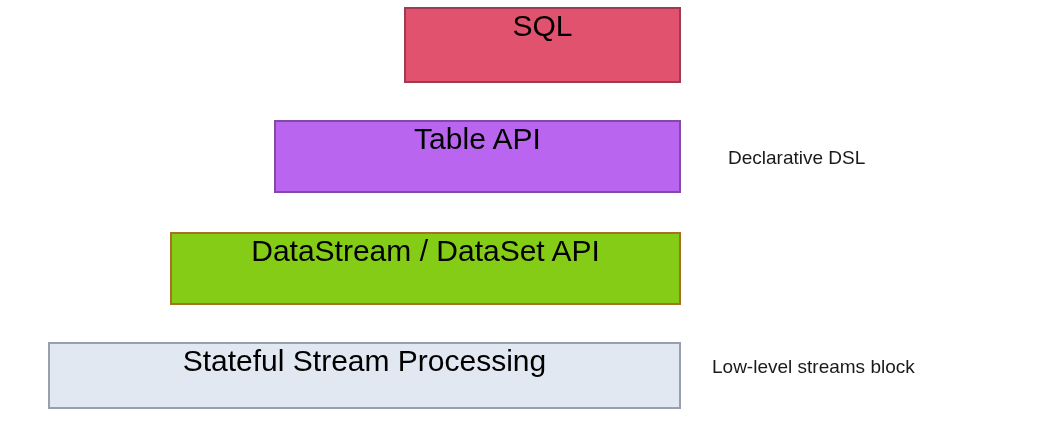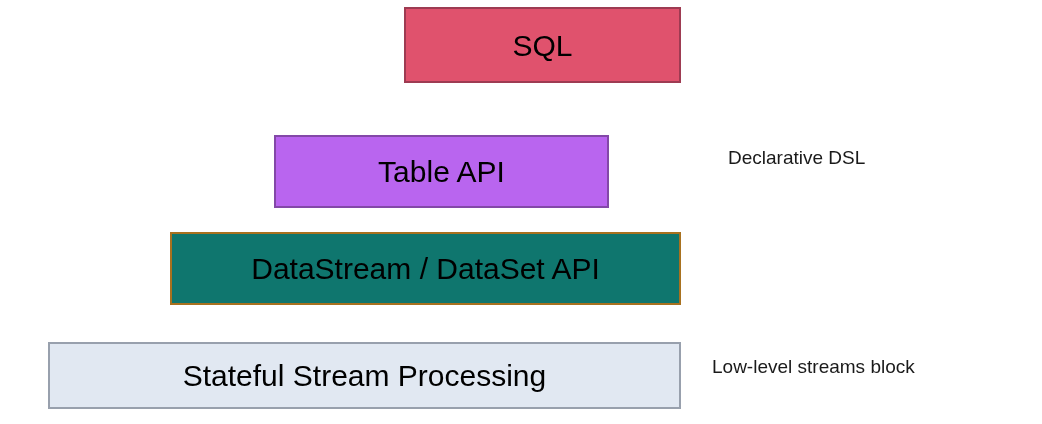--- a/index.html
+++ b/index.html
@@ -17,21 +17,20 @@
     position: relative;
     width: 1042px;
     height: 424px;
   }
   .tier-box {
     position: absolute;
     box-sizing: border-box;
     border-style: solid;
     border-width: 2px;
     display: flex;
-    align-items: center;
     justify-content: center;
   }
   .tier-label {
     color: #000000;
     line-height: 1.1;
     white-space: nowrap;
   }
   .annotation {
     position: absolute;
     color: #1a1a1a;
@@ -51,35 +50,34 @@
     height: 76px;
     background: #e0526d;
     border-color: #9e3b52;
   }
   #tier-sql .tier-label { font-size: 30px; }
 
   
   #tier-table-api {
     left: 274px;
     top: 120px;
-    width: 335px;
+    width: 407px;
     height: 73px;
     background: #b965ef;
     border-color: #8348a8;
-    margin-top: 15px;
   }
   #tier-table-api .tier-label { font-size: 30px; }
 
   
   #tier-datastream-api {
     left: 170px;
     top: 232px;
     width: 511px;
     height: 73px;
-    background: #0f766e;
+    background: #84cc16;
     border-color: #a8711f;
   }
   #tier-datastream-api .tier-label { font-size: 30px; }
 
   
   #tier-stateful {
     left: 48px;
     top: 342px;
     width: 633px;
     height: 67px;

